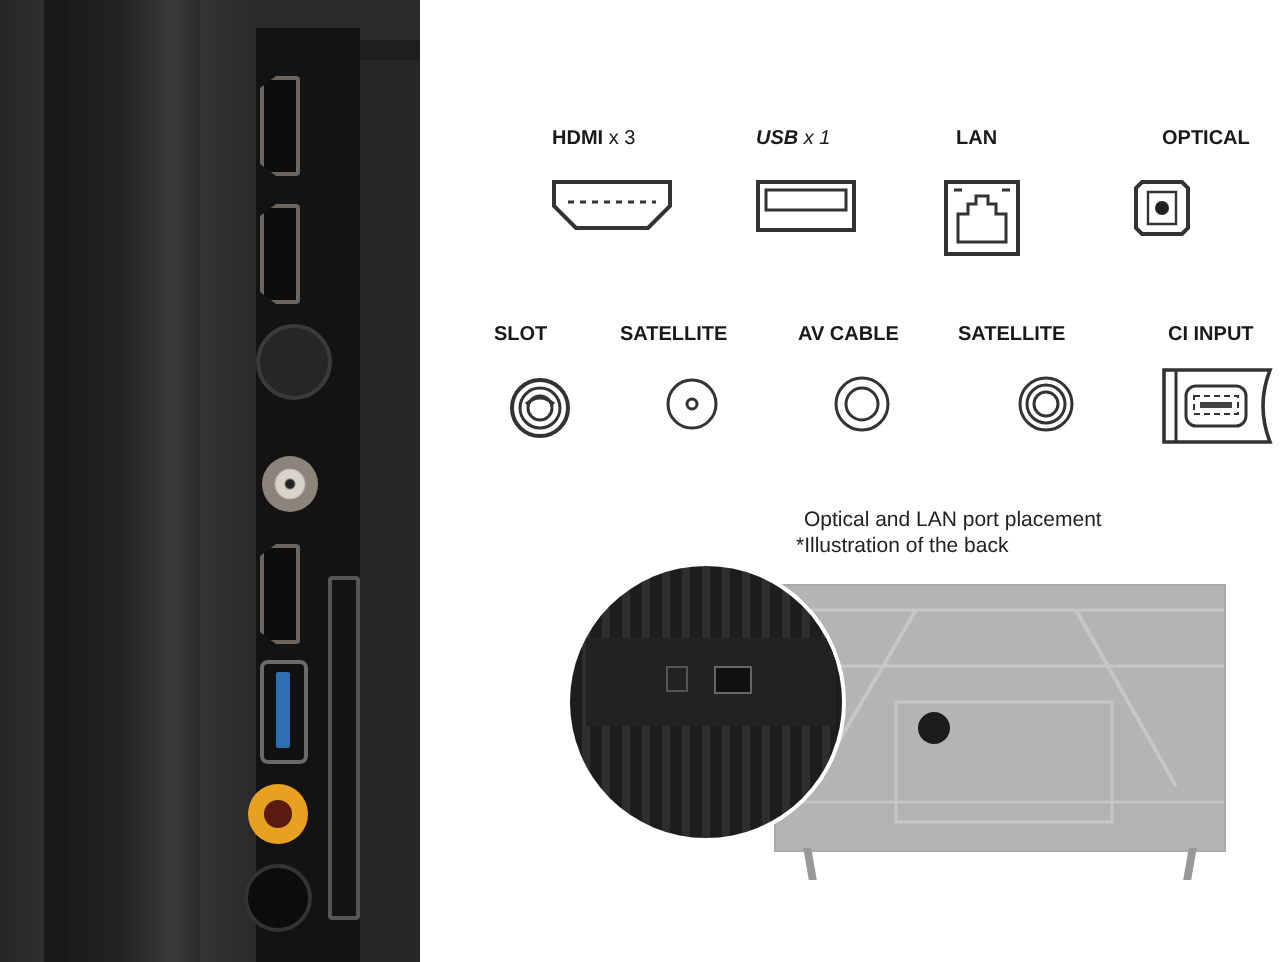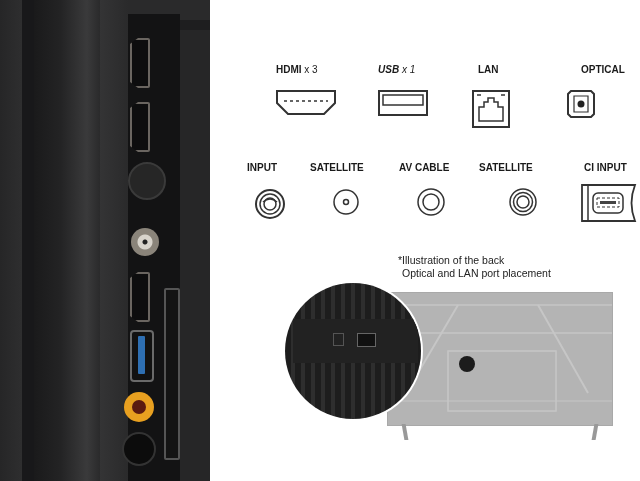--- a/index.html
+++ b/index.html
@@ -72,21 +72,21 @@
   <line x1="5" y1="5" x2="9" y2="5" stroke="#333" stroke-width="1.5"></line>
   <line x1="29" y1="5" x2="33" y2="5" stroke="#333" stroke-width="1.5"></line>
   <path d="M7 31 V17 H12 V12 H16 V8 H22 V12 H26 V17 H31 V31 Z" fill="none" stroke="#333" stroke-width="1.5"></path>
 </svg>
 <svg class="icon" style="left:567px;top:90px;" width="28" height="28" viewBox="0 0 28 28">
   <path d="M4 1 H24 L27 4 V24 L24 27 H4 L1 24 V4 Z" fill="none" stroke="#333" stroke-width="2"></path>
   <path d="M7 6 H21 V22 H7 Z" fill="none" stroke="#333" stroke-width="1.2" rx="3"></path>
   <circle cx="14" cy="14" r="3.5" fill="#222"></circle>
 </svg>
 
-<div class="label" style="left:247px;top:162px;">INPUT</div>
+<div class="label" style="left:247px;top:162px;">SLOT</div>
 <div class="label" style="left:310px;top:162px;text-align:right;">SATELLITE</div>
 <div class="label" style="left:399px;top:162px;">AV CABLE</div>
 <div class="label" style="left:479px;top:162px;">SATELLITE</div>
 <div class="label" style="left:584px;top:162px;">CI INPUT</div>
 
 <svg class="icon" style="left:254px;top:188px;" width="32" height="32" viewBox="0 0 32 32">
   <circle cx="16" cy="16" r="14" fill="none" stroke="#333" stroke-width="2"></circle>
   <circle cx="16" cy="16" r="10" fill="none" stroke="#333" stroke-width="1.5"></circle>
   <circle cx="16" cy="16" r="6" fill="none" stroke="#333" stroke-width="1.5"></circle>
   <path d="M9 14 Q16 8 23 14" fill="none" stroke="#333" stroke-width="1.5"></path>
@@ -106,22 +106,22 @@
 </svg>
 <svg class="icon" style="left:581px;top:184px;" width="59" height="38" viewBox="0 0 59 38">
   <path d="M1 1 H54 Q47 19 54 37 H1 Z" fill="none" stroke="#333" stroke-width="1.8"></path>
   <line x1="7" y1="1" x2="7" y2="37" stroke="#333" stroke-width="1.5"></line>
   <rect x="12" y="9" width="30" height="20" rx="5" fill="none" stroke="#333" stroke-width="1.5"></rect>
   <rect x="16" y="14" width="22" height="9" fill="none" stroke="#333" stroke-width="1" stroke-dasharray="3 2"></rect>
   <rect x="19" y="17" width="16" height="3" fill="#444"></rect>
 </svg>
 
 <div class="note">
+  <div style="padding-left:4px;">Optical and LAN port placement</div>
   <div>*Illustration of the back</div>
-  <div style="padding-left:4px;">Optical and LAN port placement</div>
 </div>
 
 <div class="tvback">
   <svg width="224" height="132" viewBox="0 0 224 132" style="position:absolute;left:0;top:0;">
     <line x1="0" y1="12" x2="224" y2="12" stroke="#c6c6c6" stroke-width="1.5"></line>
     <line x1="0" y1="40" x2="224" y2="40" stroke="#c6c6c6" stroke-width="1.5"></line>
     <line x1="70" y1="12" x2="30" y2="80" stroke="#c6c6c6" stroke-width="2"></line>
     <line x1="150" y1="12" x2="200" y2="100" stroke="#c6c6c6" stroke-width="2"></line>
     <rect x="60" y="58" width="108" height="60" fill="none" stroke="#c6c6c6" stroke-width="1.5"></rect>
     <line x1="0" y1="108" x2="224" y2="108" stroke="#c6c6c6" stroke-width="1.2"></line>

